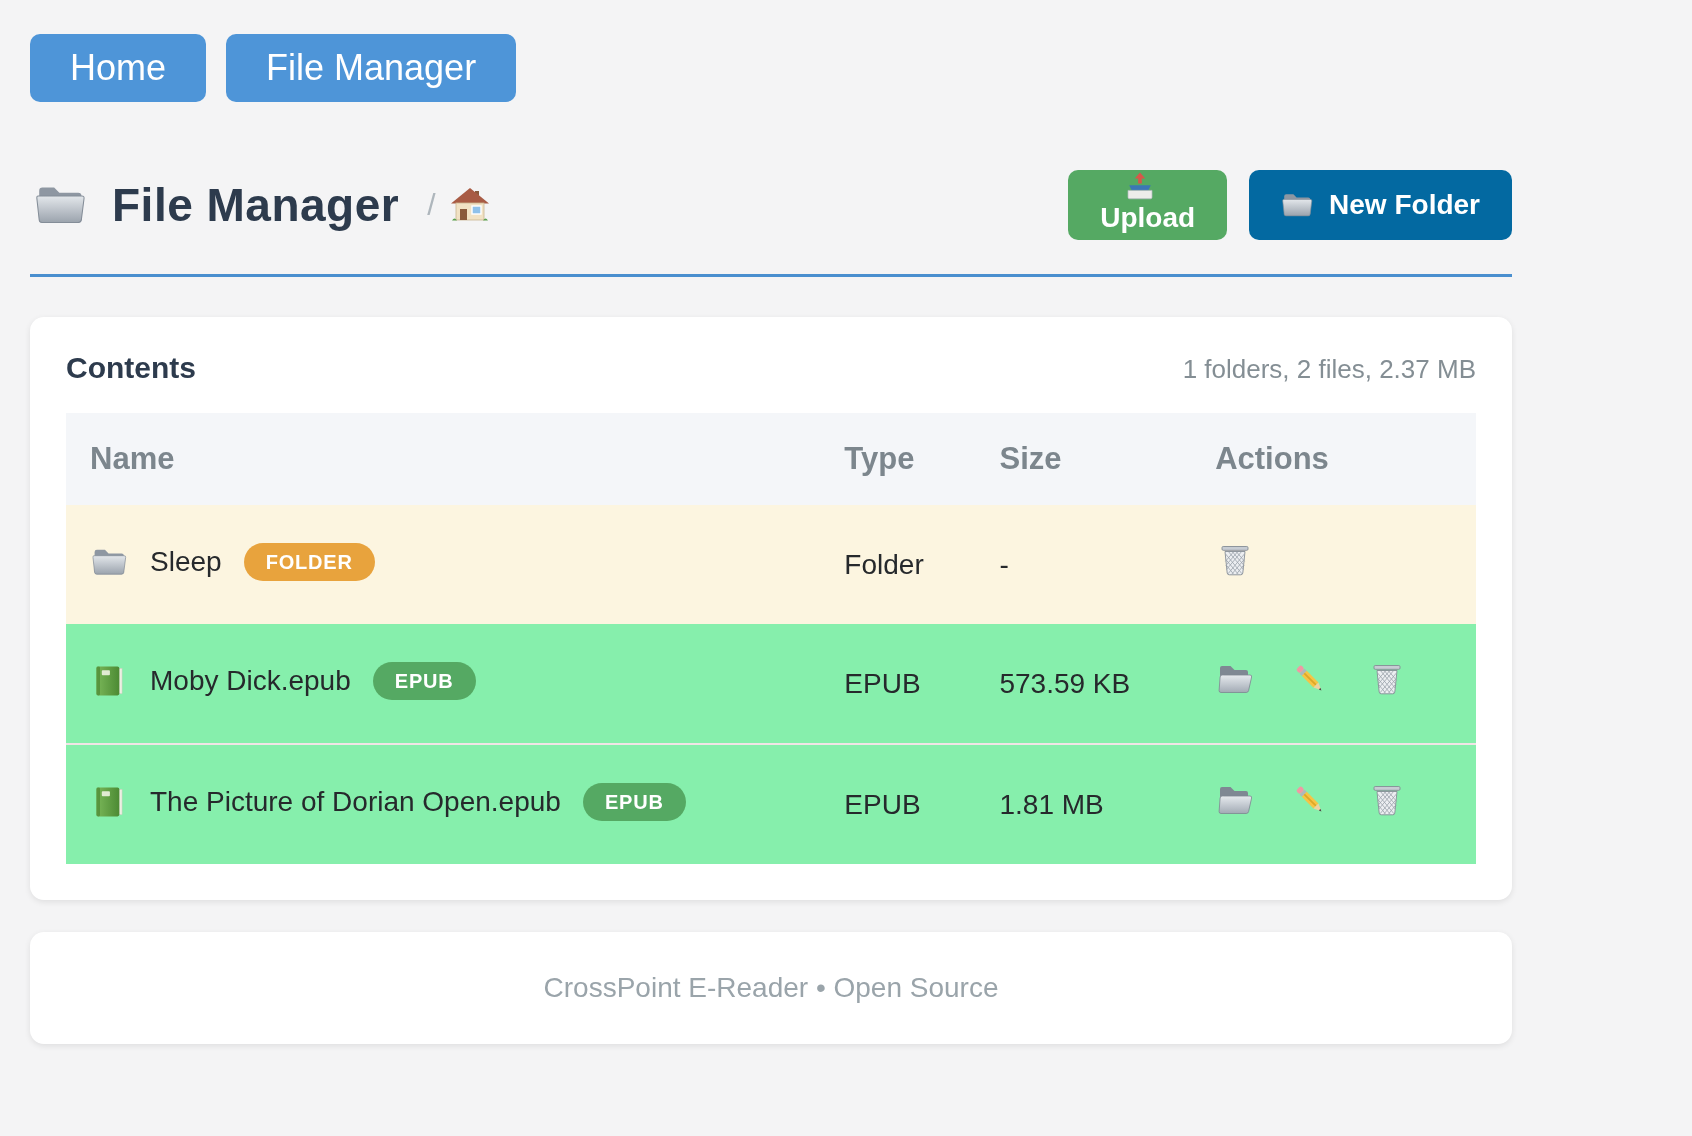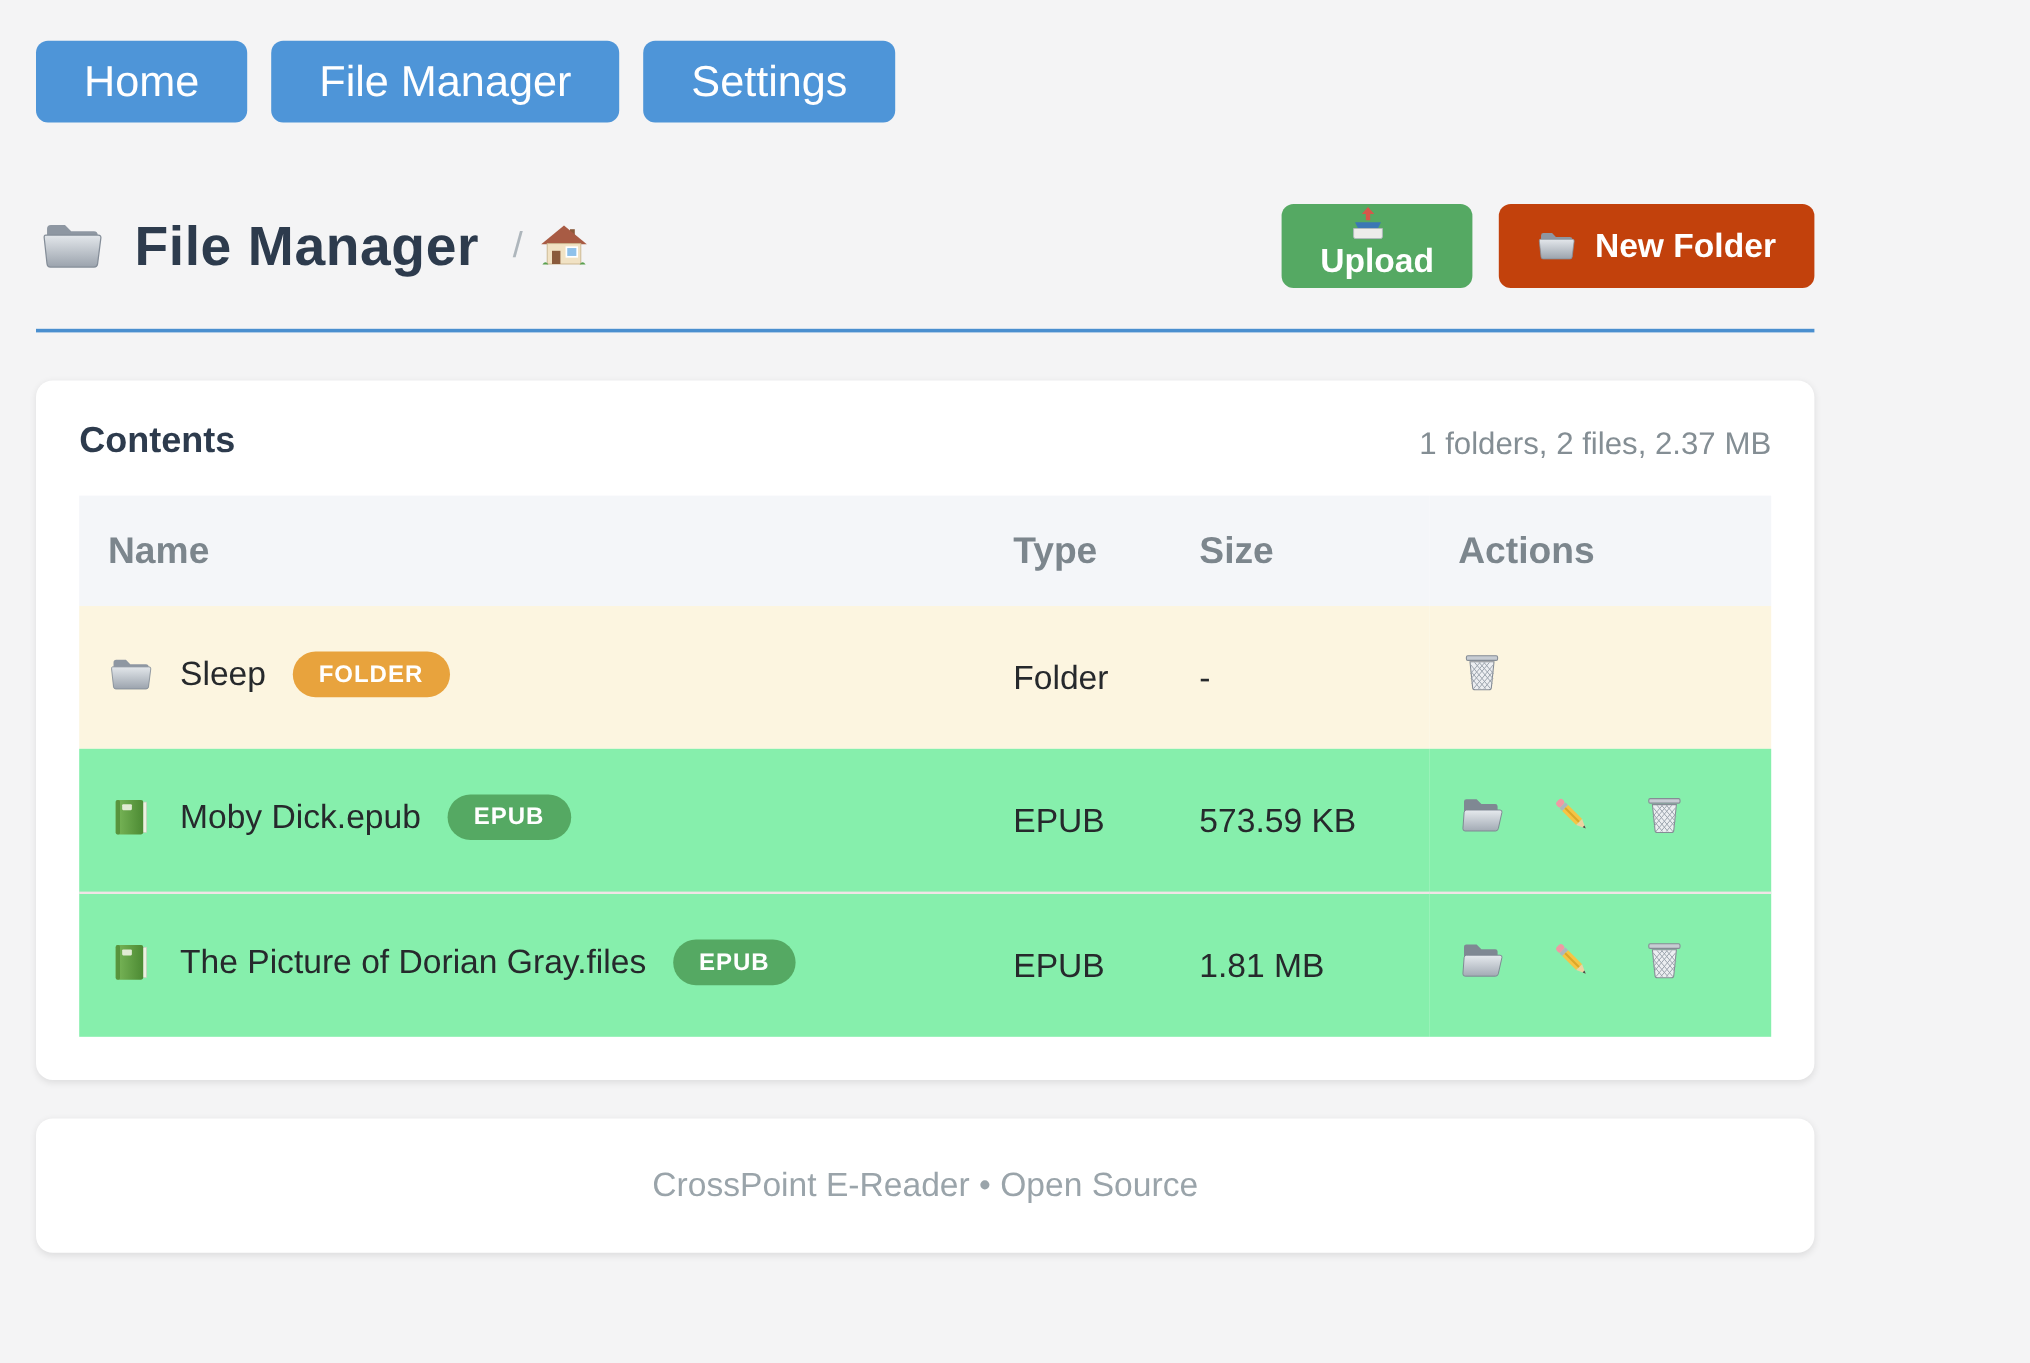--- a/index.html
+++ b/index.html
@@ -31,21 +31,21 @@
   .crumb-sep { font-size:30px; color:#aeb6bc; margin-right:14px; }
   .icon-house { width:40px; height:40px; cursor:pointer; }
 
   .header-buttons { display:flex; gap:22px; }
   .action-btn {
     display:inline-flex; align-items:center; height:70px; padding:0 32px;
     border:none; border-radius:10px; color:#fff; font-size:28px; font-weight:700;
     font-family:inherit; cursor:pointer;
   }
   .btn-upload { background:#55a963;flex-direction:column; }
-  .btn-newfolder { background:#c2410c; }
+  .btn-newfolder { background:#0369a1; }
   .btn-icon { width:32px; height:32px; margin-right:16px; }
 
   .blue-rule { margin-top:34px; height:3px; background:#4a8fcf; border:none; }
 
   
   .card {
     margin-top:40px; background:#fff; border-radius:14px;
     box-shadow:0 2px 6px rgba(0,0,0,.09); 
   }
   .card-contents { padding:34px 36px 36px; }
@@ -84,21 +84,20 @@
   .footer-text { font-size:28px; color:#9aa4aa; }
 </style>
 </head>
 <body>
 
 <div class="container">
 
   <div class="nav">
     <button class="nav-btn">Home</button>
     <button class="nav-btn">File Manager</button>
-    <button class="nav-btn">Settings</button>
   </div>
 
   <div class="page-header">
     <div class="title-group">
       <span class="icon icon-title">
           <svg viewBox="0 0 40 40" xmlns="http://www.w3.org/2000/svg">
             <defs>
               <linearGradient id="gfold" x1="0" y1="0" x2="0" y2="1">
                 <stop offset="0" stop-color="#e3e7eb"></stop>
                 <stop offset="1" stop-color="#9ba3ad"></stop>
@@ -260,21 +259,21 @@
                         <stop offset="0" stop-color="#7ab759"></stop>
                         <stop offset="1" stop-color="#4c8a33"></stop>
                       </linearGradient>
                     </defs>
                     <rect x="31" y="6" width="3.5" height="28" fill="#edf0e2" stroke="#c9ccbd" stroke-width="0.6"></rect>
                     <rect x="6" y="4" width="25.5" height="32" rx="2" fill="url(#gbook)"></rect>
                     <rect x="6" y="4" width="4" height="32" rx="1.5" fill="#3f7a2a" opacity="0.55"></rect>
                     <rect x="12" y="8" width="9" height="5.5" rx="1" fill="#eef3e2" opacity="0.9"></rect>
                   </svg>
                 </span>
-        <span class="file-name">The Picture of Dorian Gray.files</span>
+        <span class="file-name">The Picture of Dorian Open.epub</span>
         <span class="badge badge-green">EPUB</span>
       </span>
     </td>
     <td class="td-type">EPUB</td>
     <td class="td-size">1.81 MB</td>
     <td class="td-actions"><span class="icon"><svg viewBox="0 0 40 40" xmlns="http://www.w3.org/2000/svg">
                   <defs>
                     <linearGradient id="gfold2" x1="0" y1="0" x2="0" y2="1">
                       <stop offset="0" stop-color="#e6eaee"></stop>
                       <stop offset="1" stop-color="#a2aab4"></stop>

